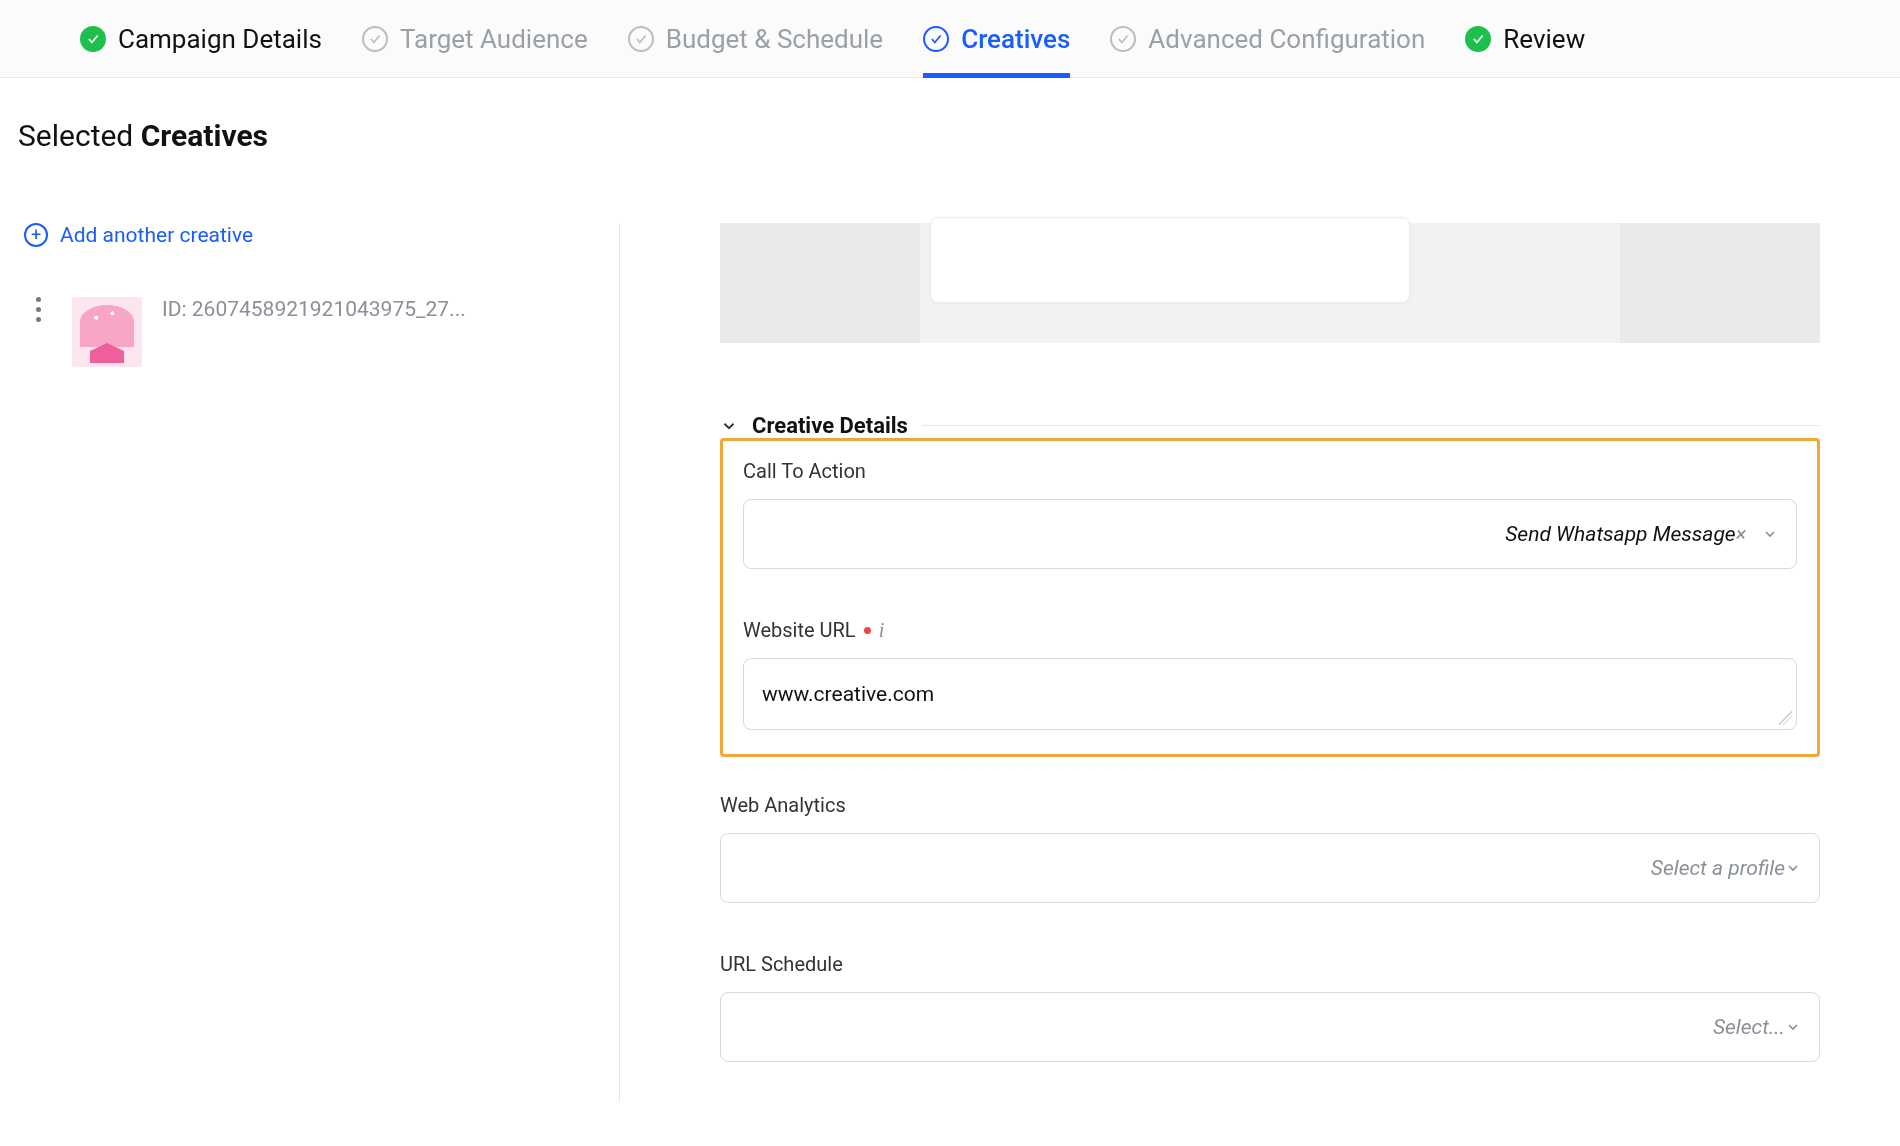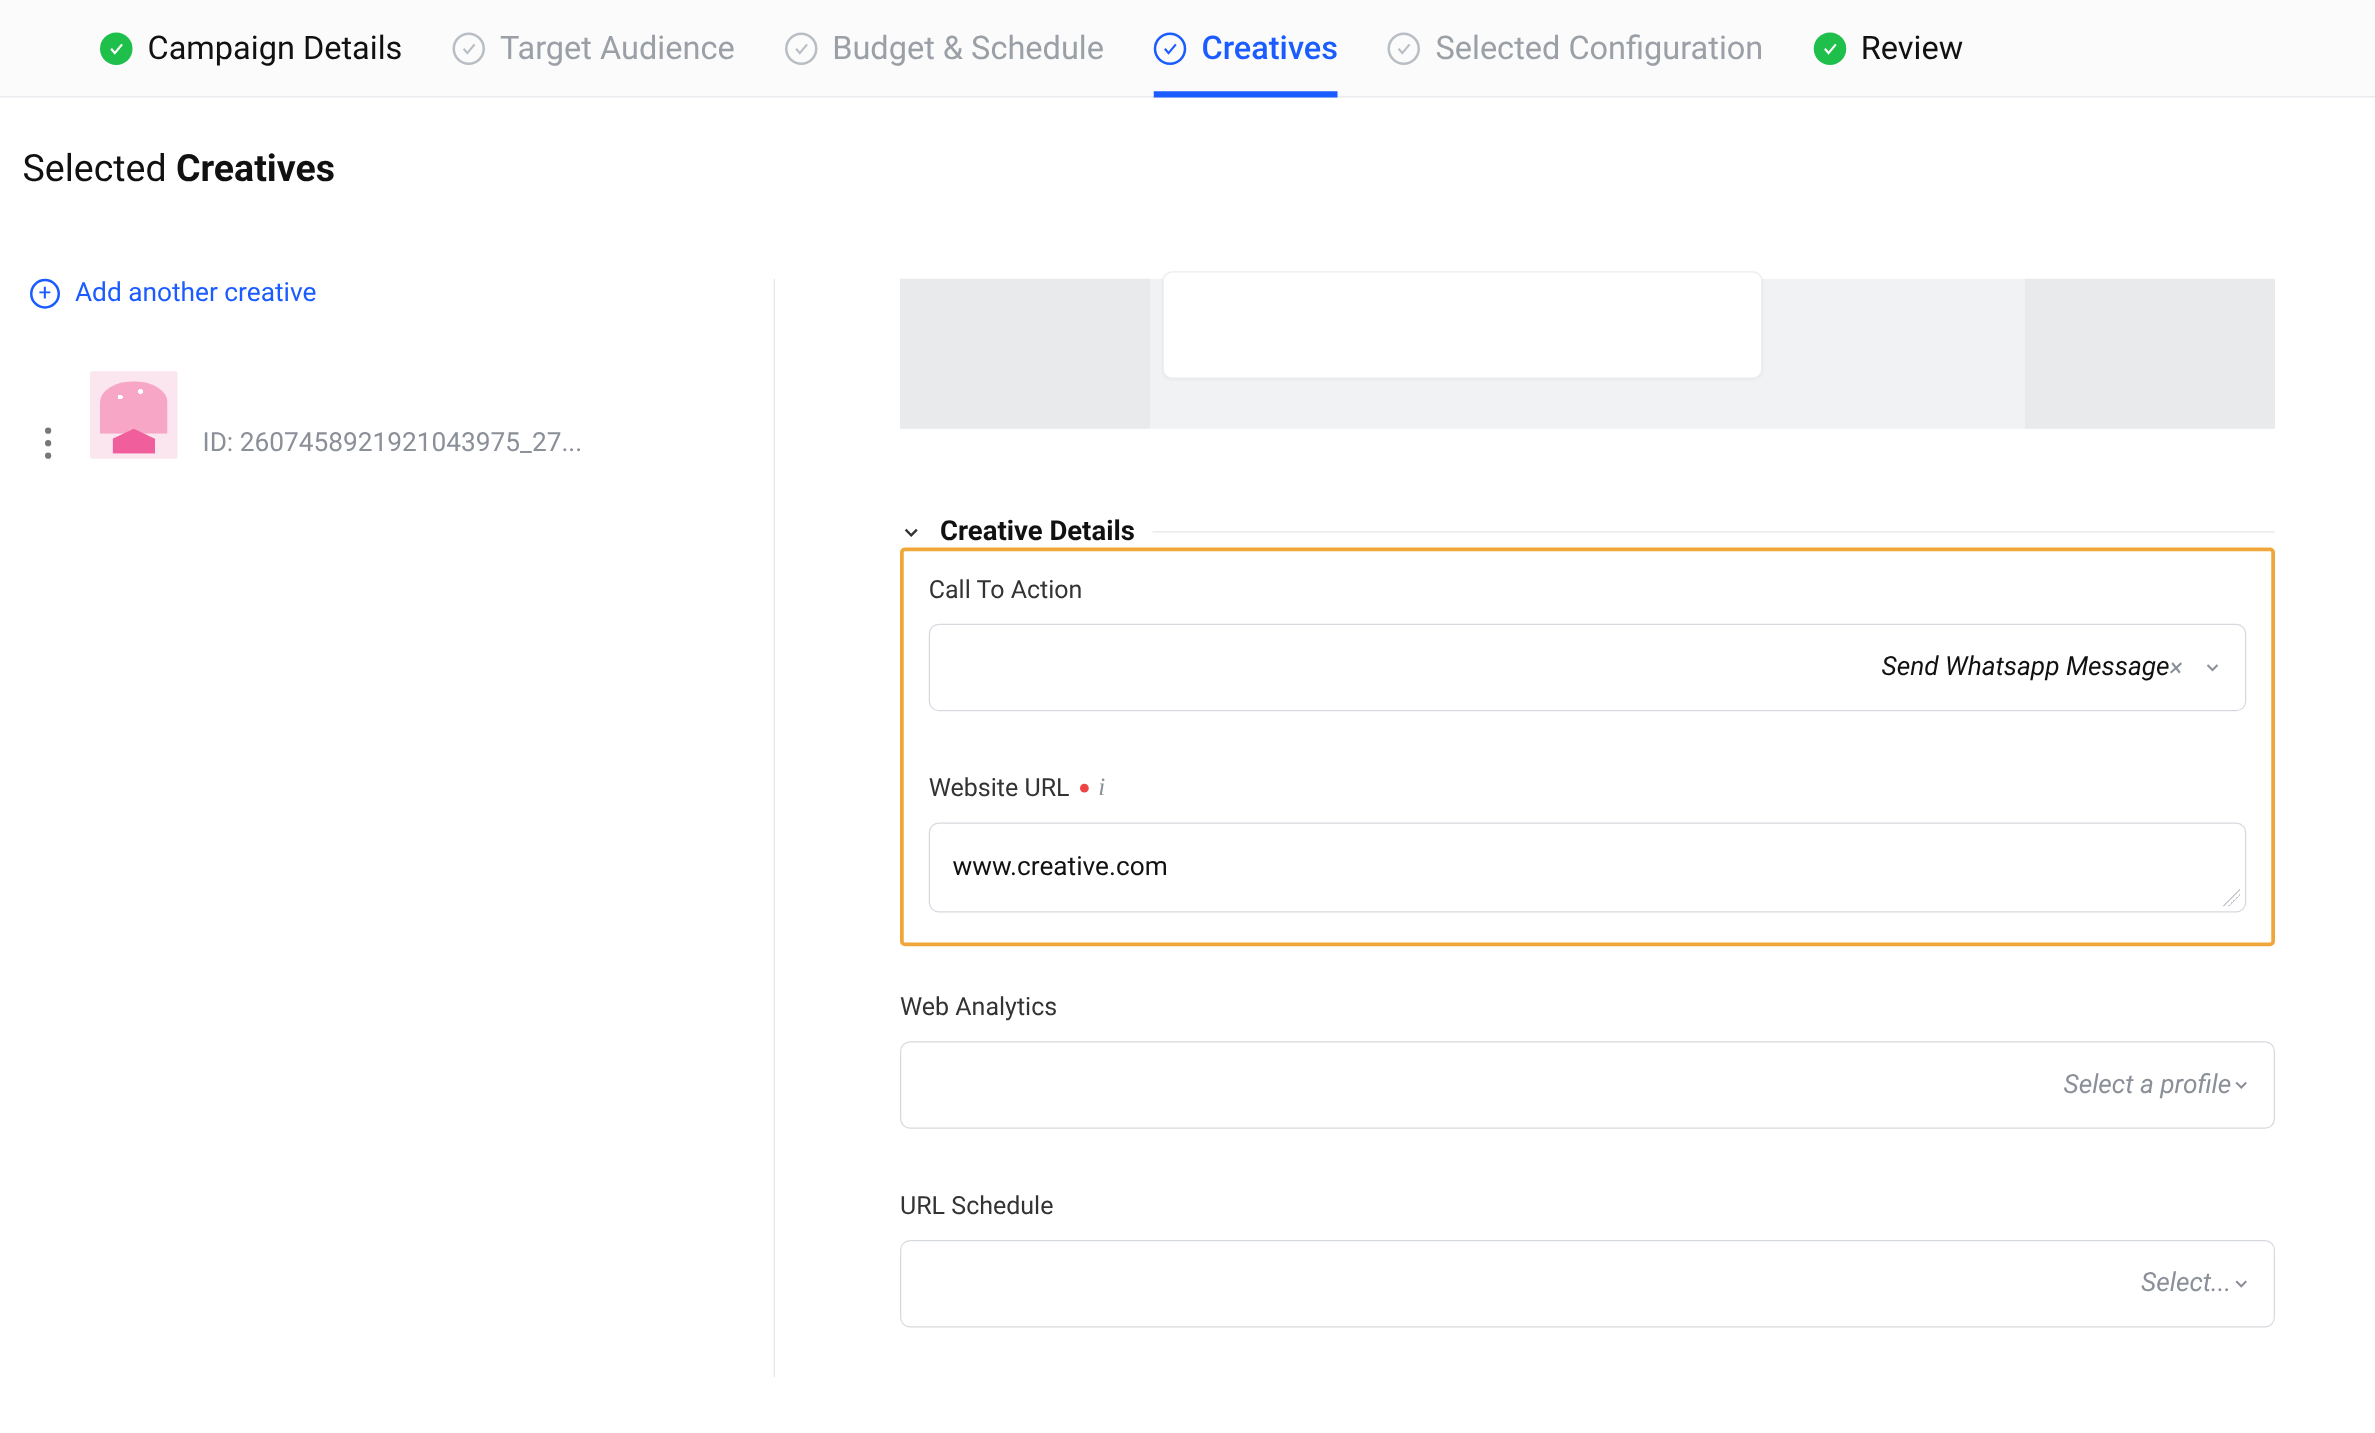--- a/index.html
+++ b/index.html
@@ -26,21 +26,21 @@
   .page-title .bold { font-weight:700; }
 
   
   .content { display:flex; padding-top:60px; }
   .left-col { width:620px; padding-left:24px; border-right:1px solid #e5e7eb; min-height:830px; }
   .right-col { flex:1; padding:0 80px 40px 100px; }
 
   .add-creative { display:flex; align-items:center; gap:12px; color:#1a5cff; font-size:21px; cursor:pointer; margin-bottom:50px; }
   .add-creative .plus { width:24px; height:24px; border:2px solid #1a5cff; border-radius:50%; display:flex; align-items:center; justify-content:center; font-size:18px; line-height:1; }
 
-  .creative-item { display:flex; align-items:flex-end; gap:20px; }
+  .creative-item { display:flex; align-items:flex-start; gap:20px; }
   .kebab { width:28px; display:flex; flex-direction:column; align-items:center; gap:5px; cursor:pointer; }
   .kebab span { width:5px; height:5px; background:#777; border-radius:50%; display:block; }
   .thumb { width:70px; height:70px; border-radius:2px; position:relative; overflow:hidden; background:#fbe6ef; }
   .thumb .flowers { position:absolute; inset:8px 8px 20px 8px; border-radius:50% 50% 0 0 / 40% 40% 0 0; background:radial-gradient(circle at 30% 30%, #fff 0 2px, transparent 2px), radial-gradient(circle at 60% 20%, #fff 0 2px, transparent 2px), radial-gradient(circle at 50% 50%, #f7a6c6 0 60%, #f7a6c6 60%); }
   .thumb .ribbon { position:absolute; left:18px; right:18px; bottom:4px; height:20px; background:#f05f9c; clip-path:polygon(0 40%, 50% 0, 100% 40%, 100% 100%, 0 100%); }
   .creative-id { font-size:21px; color:#8a8f98; white-space:nowrap; overflow:hidden; text-overflow:ellipsis; max-width:330px; }
 
   
   .preview-block { height:120px; position:relative; margin-bottom:70px; }
   .preview-block .bg { position:absolute; inset:0; background:#f1f2f3; border-radius:2px; }
@@ -111,21 +111,21 @@
         </svg>
     </span>
     <span class="label">Creatives</span>
   </div>
   <div class="step">
     <span class="circle grey">
       <svg viewBox="0 0 24 24">
           <polyline class="check-grey" points="5,12 10,18 20,6"></polyline>
         </svg>
     </span>
-    <span class="label">Selected Configuration</span>
+    <span class="label">Advanced Configuration</span>
   </div>
   <div class="step complete">
     <span class="circle green">
       <svg viewBox="0 0 24 24">
           <polyline class="check-white" points="5,12 10,18 20,6"></polyline>
         </svg>
     </span>
     <span class="label">Review</span>
   </div>
 </div>

